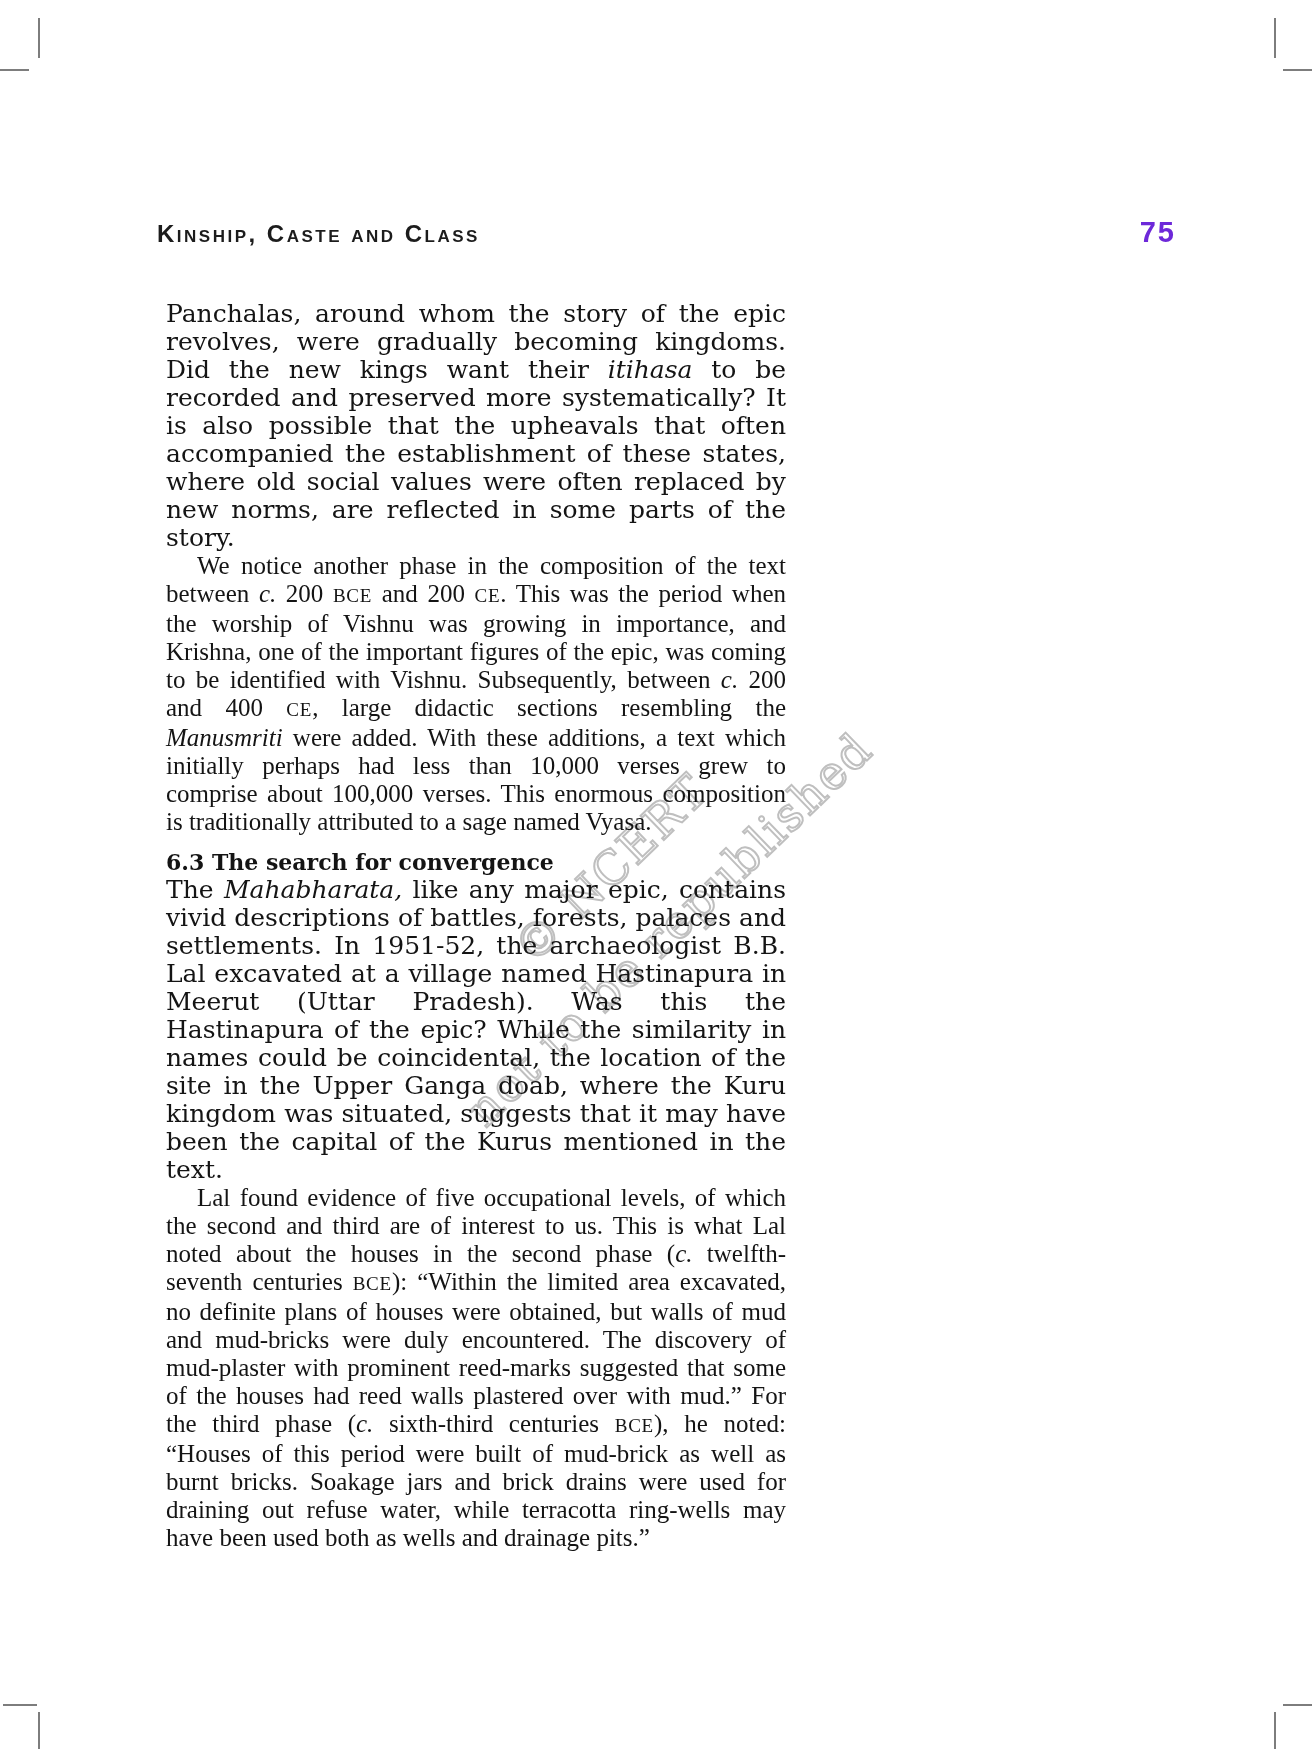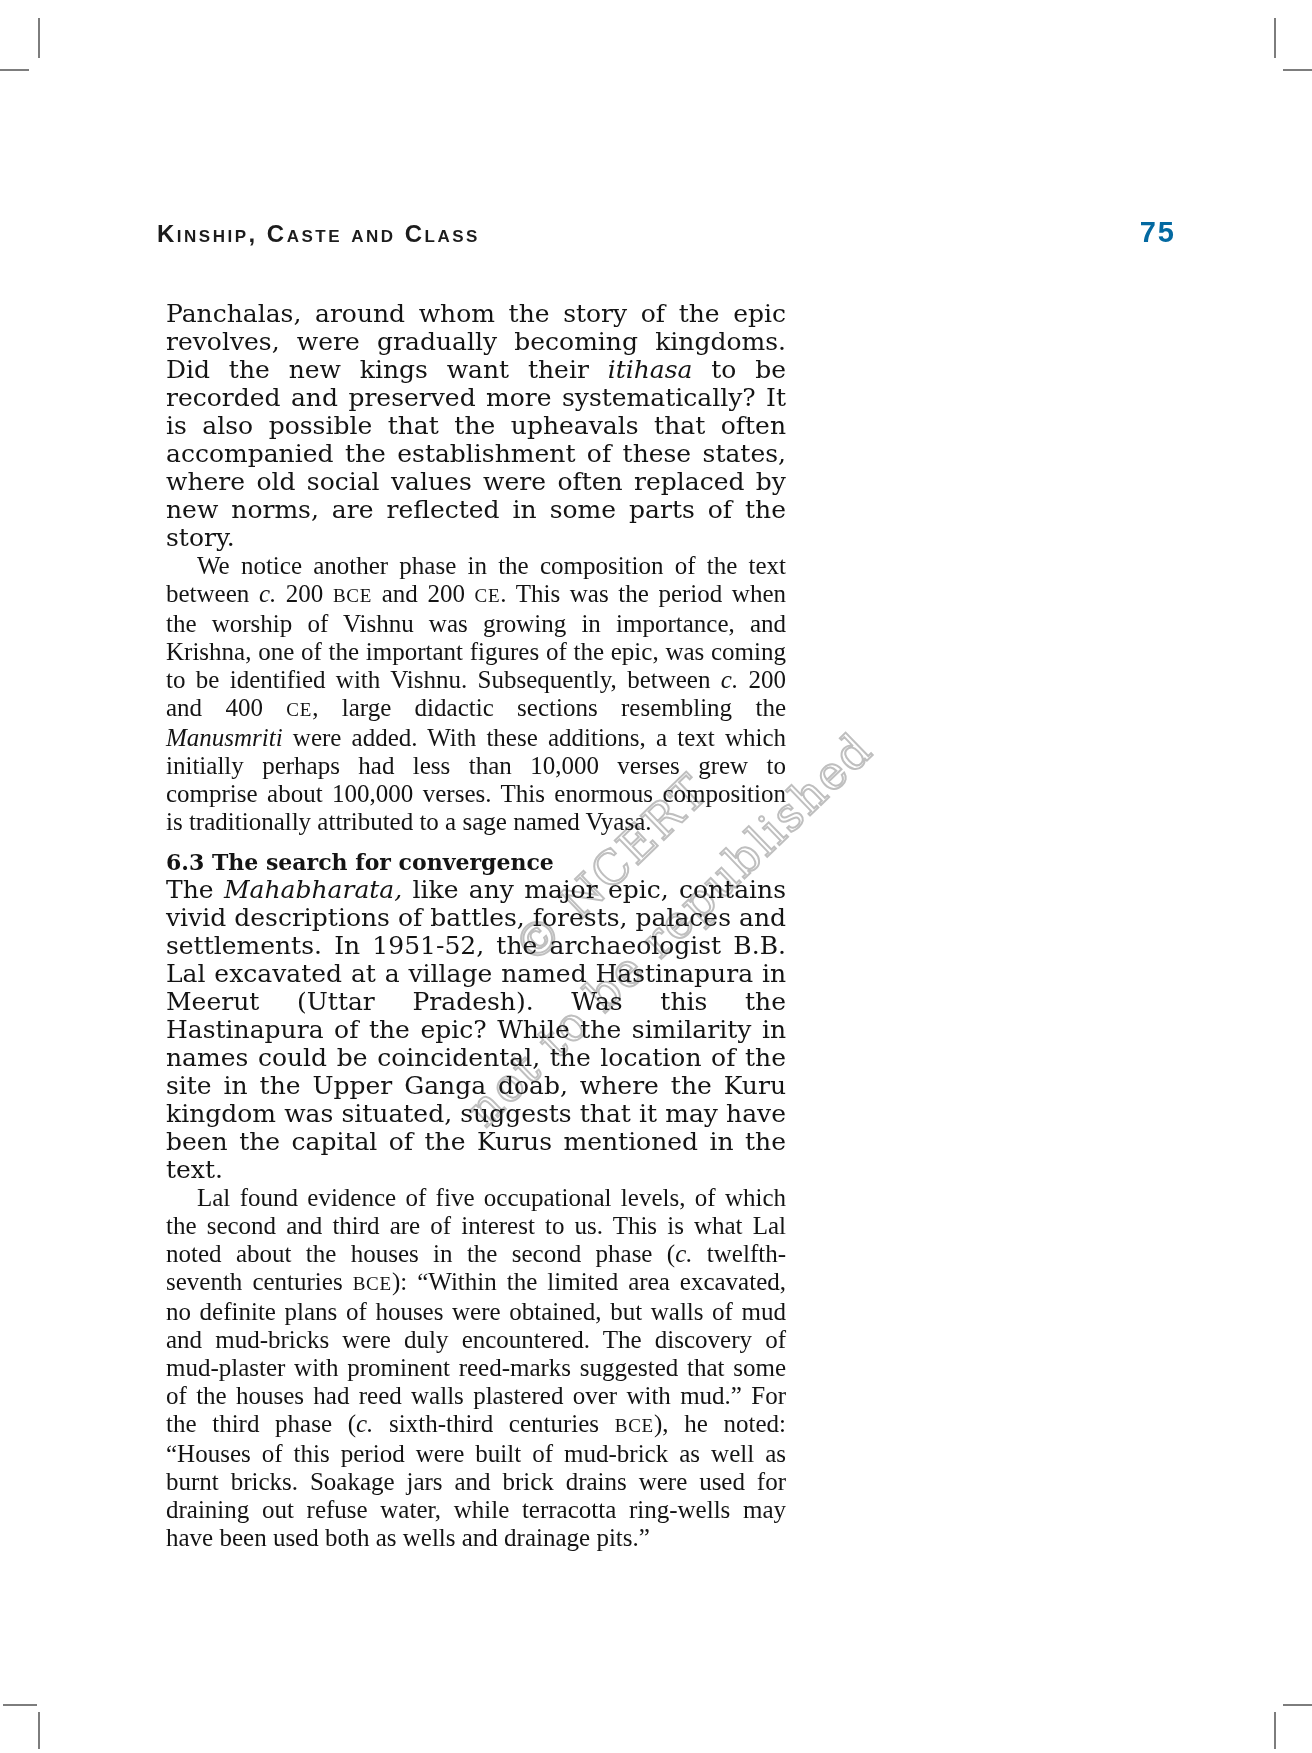--- a/index.html
+++ b/index.html
@@ -39,21 +39,21 @@
     font-size: 24px;
     letter-spacing: 2.5px;
     color: #1c1c1c;
     white-space: nowrap;
   }
   .folio {
     font-family: "Liberation Sans", sans-serif;
     font-weight: 700;
     font-size: 29px;
     letter-spacing: 2px;
-    color: #0369a1;
+    color: #6d28d9;
   }
 
   
   .watermark {
     position: absolute;
     left: 320px;
     top: 815px;
     width: 640px;
     text-align: center;
     transform: rotate(-44deg);

